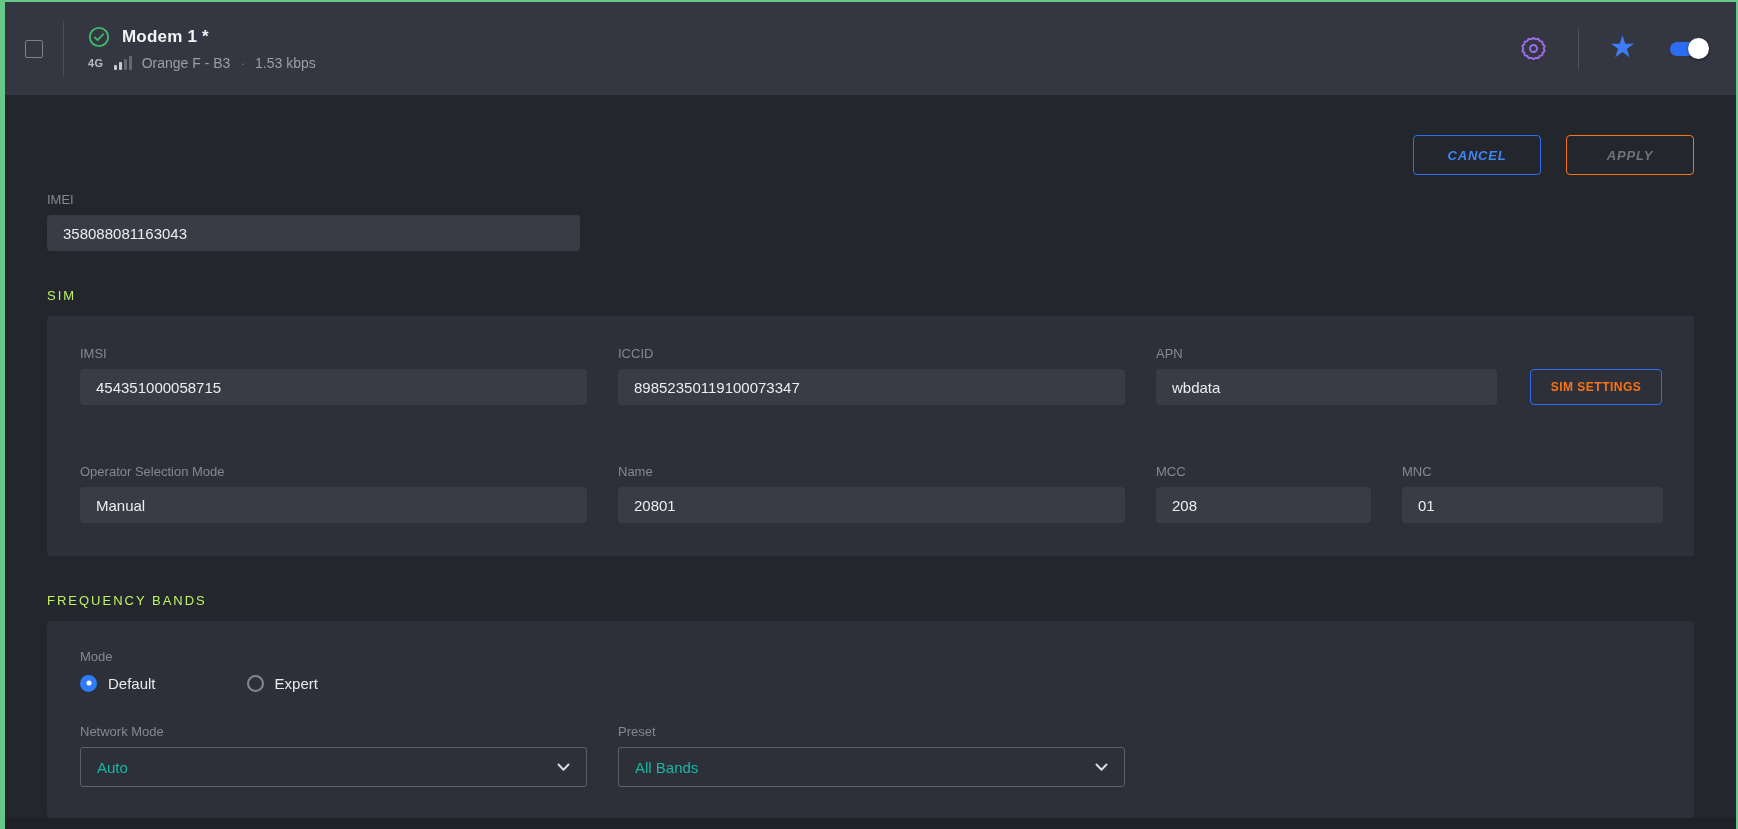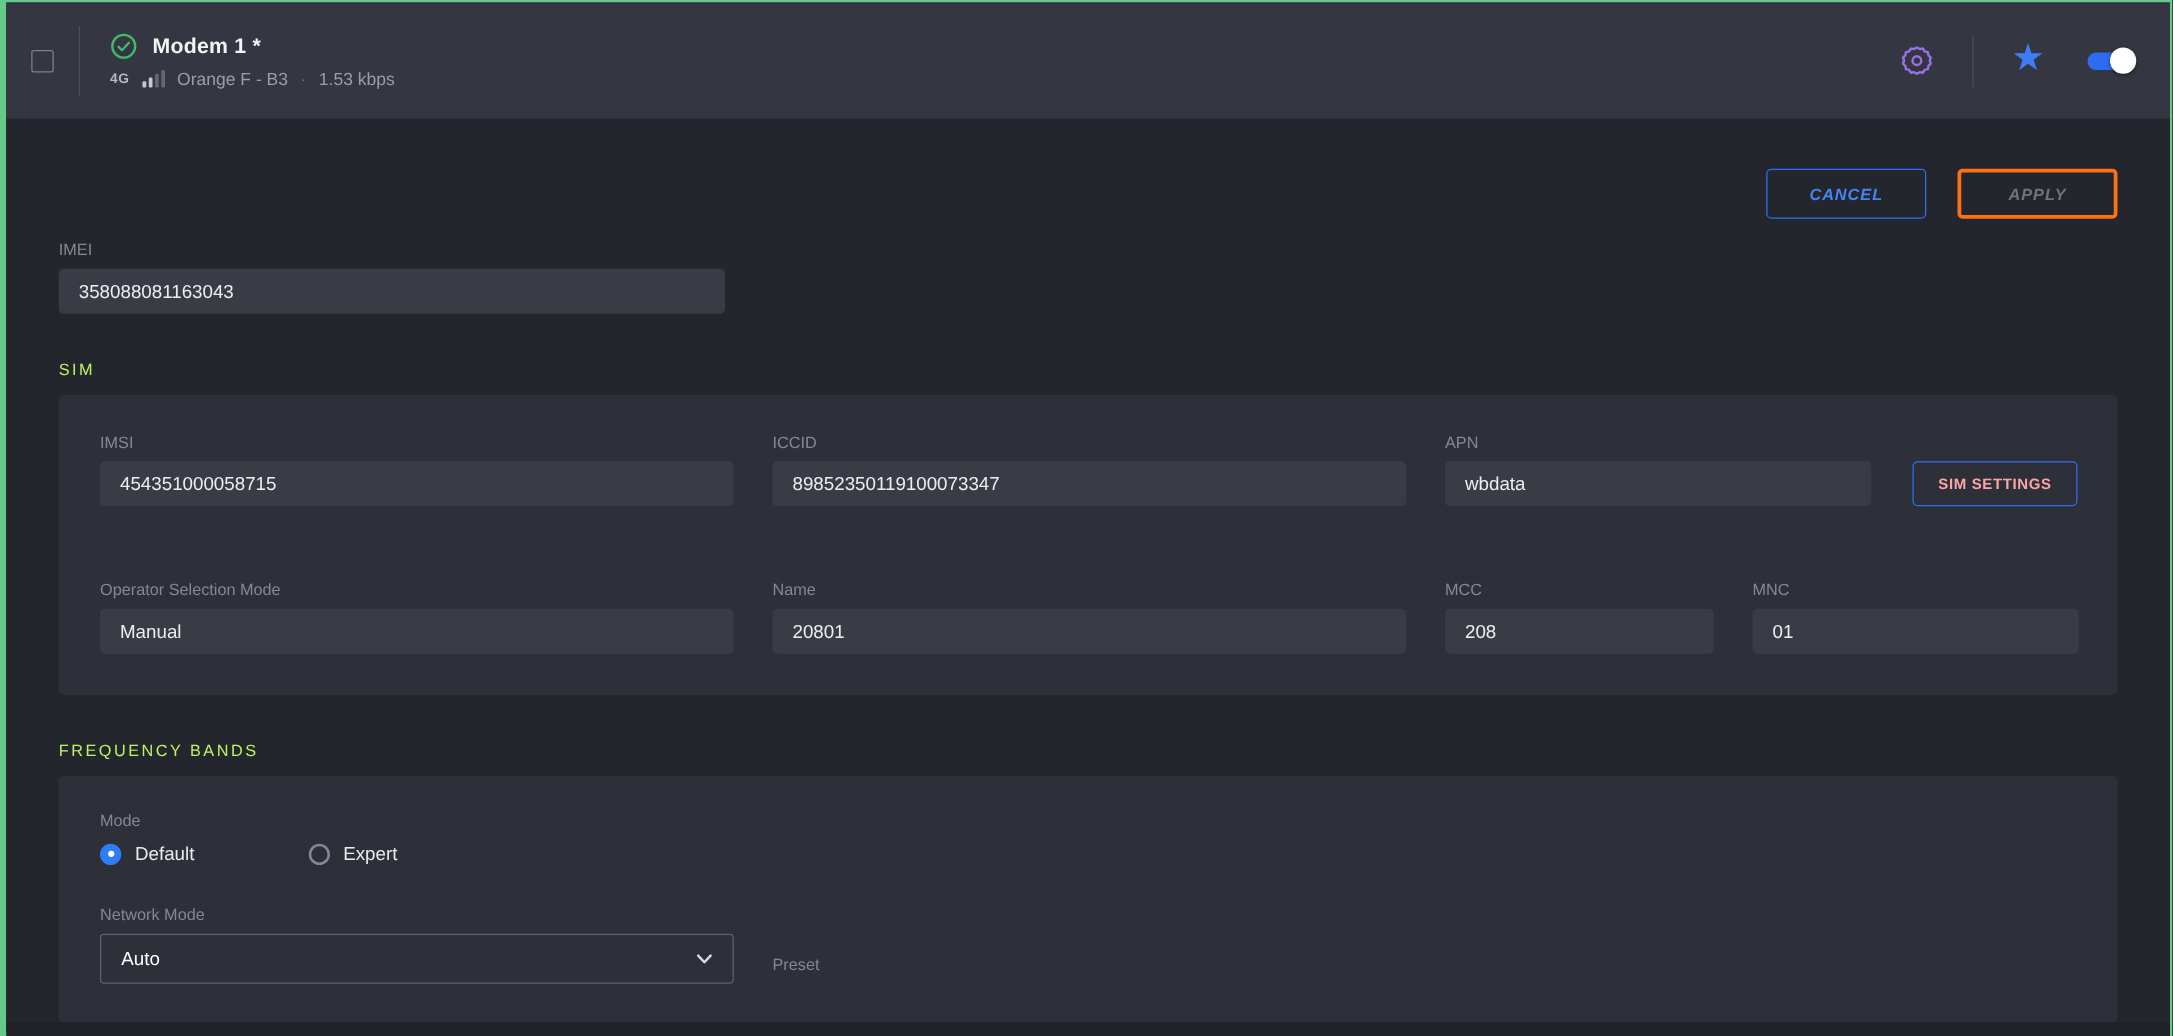--- a/index.html
+++ b/index.html
@@ -62,21 +62,21 @@
   .actions { display: flex; justify-content: flex-end; gap: 25px; margin-top: 40px; }
   .btn {
     min-width: 128px; height: 40px; padding: 0 24px;
     background: transparent; border-radius: 4px;
     font-family: "Liberation Sans", sans-serif;
     font-size: 13px; font-weight: bold; letter-spacing: .8px;
     cursor: pointer;
     font-style: italic;
   }
   .btn-cancel { border: 1px solid #2e6ff0; color: #4285f7; }
-  .btn-apply  { border: 3px solid #f97316; color: #70737b; }
+  .btn-apply  { border: 1px solid #f97316; color: #70737b; }
 
   .field-label { color: #85888f; font-size: 13px; margin-bottom: 8px; display: block; }
   .text-input {
     width: 100%; height: 36px;
     background: #393c45; border: none; border-radius: 4px;
     color: #ebedef; font-size: 15px; padding: 0 16px;
     font-family: "Liberation Sans", sans-serif;
     outline: none;
   }
   .imei-group { margin-top: 17px; width: 533px; }
@@ -93,21 +93,21 @@
   .row { display: flex; gap: 31px; }
   .row + .row { margin-top: 22px; }
   .fg { display: flex; flex-direction: column; justify-content: flex-end; }
   .w-lg { width: 507px; }
   .w-apn { width: 341px; }
   .w-mcc { width: 215px; }
   .w-mnc { width: 261px; margin-top: 37px; }
   .btn-sim {
     width: 132px; height: 36px; align-self: flex-end;
     background: transparent; border: 1px solid #2e6ff0; border-radius: 4px;
-    color: #fca5a5; font-size: 12px; font-weight: bold; letter-spacing: .5px;
+    color: #f97316; font-size: 12px; font-weight: bold; letter-spacing: .5px;
     font-family: "Liberation Sans", sans-serif;
     cursor: pointer; margin-left: 2px;
   }
 
   
   .radio-row { display: flex; align-items: center; gap: 91px; margin-top: 1px; height: 22px; }
   .radio-opt { display: flex; align-items: center; gap: 11px; cursor: pointer; }
   .radio-dot { width: 17px; height: 17px; border-radius: 50%; border: 2px solid #85888f; position: relative; flex: 0 0 auto; }
   .radio-dot.on { border-color: #2e7cf6; background: #2e7cf6; }
   .radio-dot.on::after {
@@ -117,21 +117,21 @@
   }
   .radio-label { color: #e9ebed; font-size: 15px; }
 
   .freq-panel { padding: 28px 28px 31px 33px; }
   .dd-row { margin-top: 30px; }
   .select-box {
     height: 40px; border: 1px solid #5d6068; border-radius: 3px;
     display: flex; align-items: center; justify-content: space-between;
     padding: 0 16px; cursor: pointer; background: transparent;
   }
-  .select-value { color: #ffffff; font-size: 15px; }
+  .select-value { color: #14b8a6; font-size: 15px; }
   .chevron { width: 13px; height: 9px; display: block; }
 
   .footer { flex: 0 0 39px; background: #1f2127; }
 </style>
 </head>
 <body>
 
 <div class="frame">
 
   <div class="header">
@@ -245,20 +245,26 @@
           <label class="field-label">Network Mode</label>
           <div class="select-box">
             <span class="select-value">Auto</span>
             <svg class="chevron" viewBox="0 0 13 9" fill="none" stroke="#d8dade" stroke-width="2" stroke-linecap="round" stroke-linejoin="round">
                 <polyline points="1.5,1.5 6.5,6.8 11.5,1.5"></polyline>
               </svg>
           </div>
         </div>
         <div class="fg w-lg">
           <label class="field-label">Preset</label>
+          <div class="select-box">
+            <span class="select-value">All Bands</span>
+            <svg class="chevron" viewBox="0 0 13 9" fill="none" stroke="#d8dade" stroke-width="2" stroke-linecap="round" stroke-linejoin="round">
+                <polyline points="1.5,1.5 6.5,6.8 11.5,1.5"></polyline>
+              </svg>
+          </div>
         </div>
       </div>
     </div>
 
   </div>
 
   <div class="footer"></div>
 </div>
 
 </body></html>

